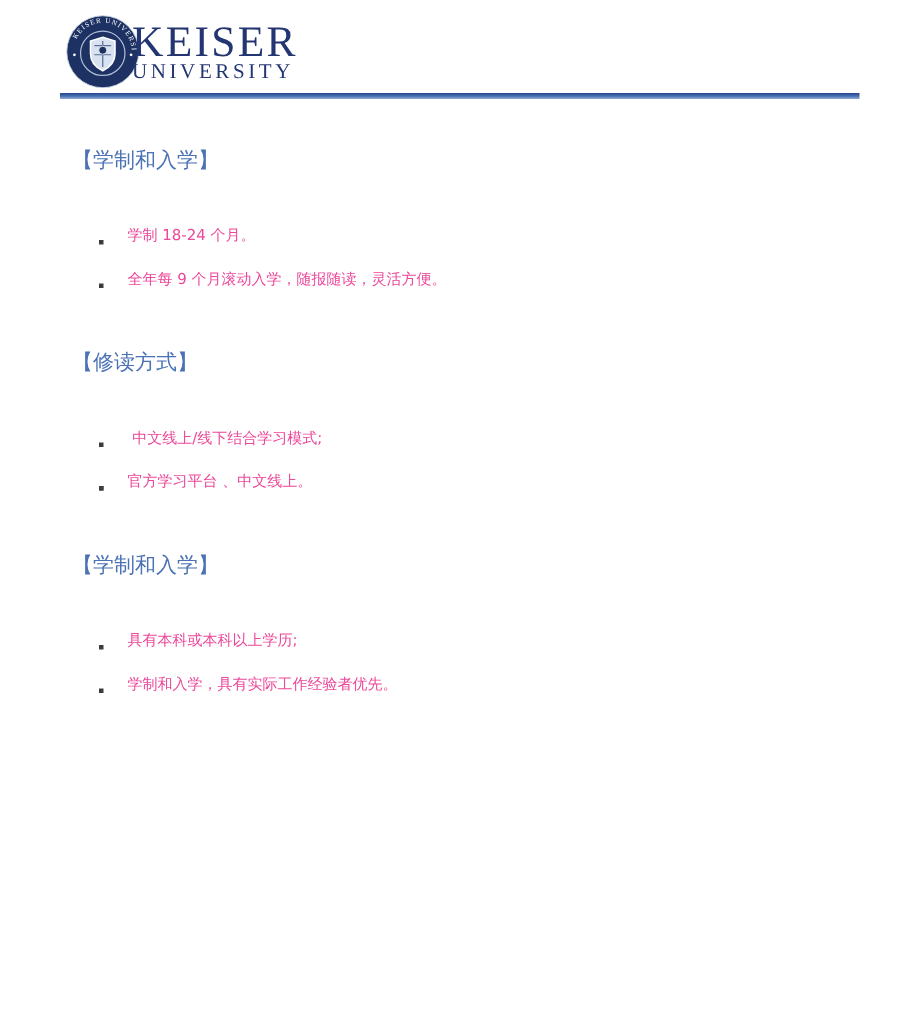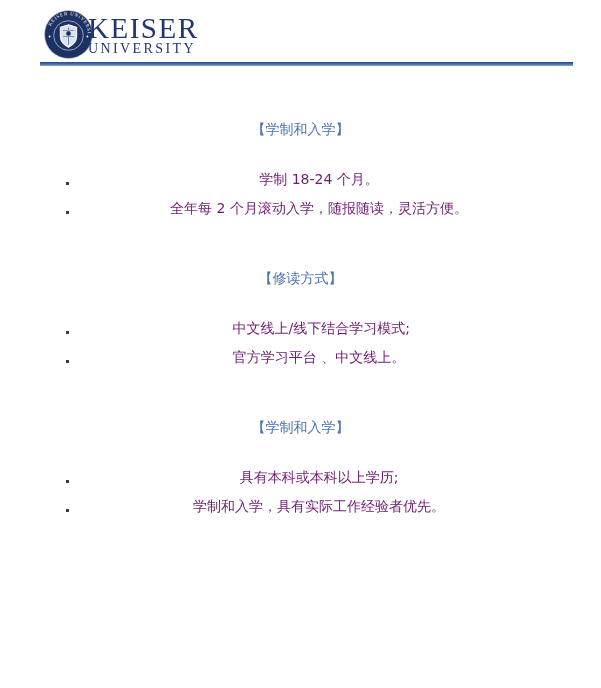--- a/index.html
+++ b/index.html
@@ -34,34 +34,34 @@
     color: #243672;
     margin-top: 1px;
   }
   .divider {
     position: absolute; left: 40px; top: 62px;
     width: 533px; height: 4px;
     background: linear-gradient(to bottom, #24458a 0%, #4a72b4 55%, #93abd8 100%);
   }
 
   
-  .content { position: absolute; left: 48px; top: 120px; width: 505px; text-align: center; }
-  .section + .section { margin-top: 46px; }
+  .content { position: absolute; left: 48px; top: 98px; width: 505px; }
+  .section + .section { margin-top: 32px; }
   .section-heading {
     font-size: 14px; line-height: 19px;
     font-weight: normal;
     color: #4a72b5;
     margin: 0;
   }
   .bullet-list { list-style: none; margin: 26px 0 0 0; padding: 0; }
   .bullet-item {
     position: relative;
     padding-left: 37px;
-    font-size: 14px; line-height: 29px;
-    color: #701a75;
+    font-size: 10px; line-height: 29px;
+    color: #ec4899;
   }
   .dot {
     position: absolute; left: 18px; top: 17px;
     width: 3px; height: 3px;
     background: #3d3d3d;
   }
 </style>
 </head>
 <body>
 
@@ -95,21 +95,21 @@
 
   <div class="section">
     <h2 class="section-heading">【学制和入学】</h2>
     <ul class="bullet-list">
       <li class="bullet-item">
         <span class="dot"></span>
         <span>学制 18-24 个月。</span>
       </li>
       <li class="bullet-item">
         <span class="dot"></span>
-        <span>全年每 2 个月滚动入学，随报随读，灵活方便。</span>
+        <span>全年每 9 个月滚动入学，随报随读，灵活方便。</span>
       </li>
     </ul>
   </div>
 
   <div class="section">
     <h2 class="section-heading">【修读方式】</h2>
     <ul class="bullet-list">
       <li class="bullet-item">
         <span class="dot"></span>
         <span>&nbsp;中文线上/线下结合学习模式;</span>

